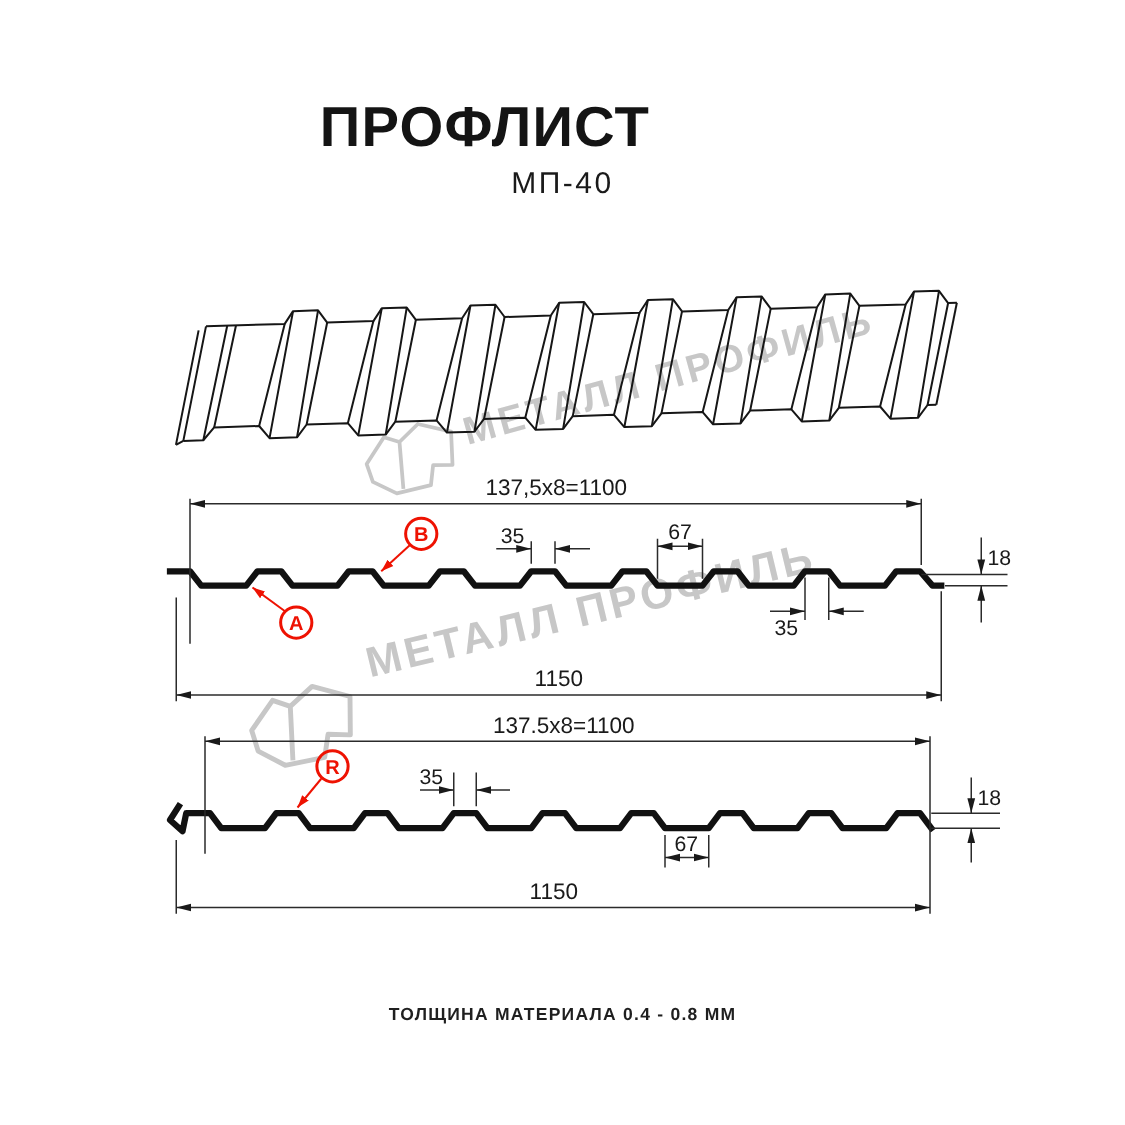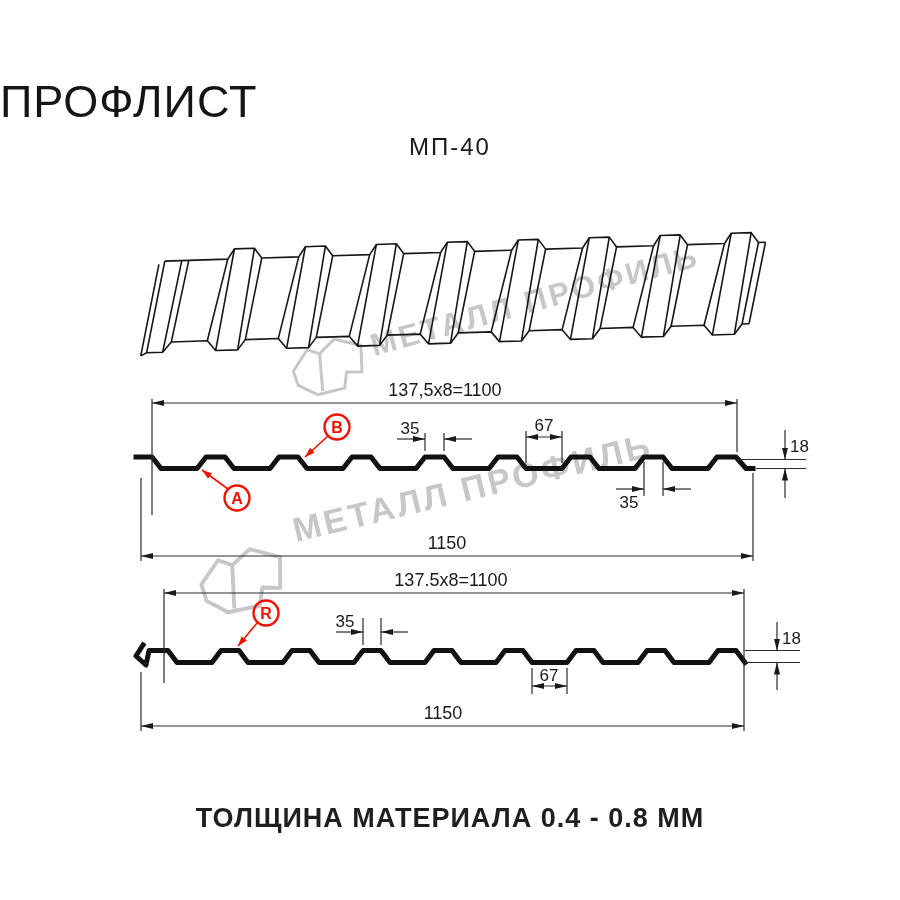--- a/index.html
+++ b/index.html
@@ -1,23 +1,23 @@
 <!DOCTYPE html>
 <html><head>
 <meta charset="utf-8">
 <style>
   html,body{margin:0;padding:0;background:#ffffff;}
   #stage{position:relative;width:900px;height:900px;background:#ffffff;overflow:hidden;
          font-family:"Liberation Sans",sans-serif;}
   .abs{position:absolute;}
-  #title{top:76px;left:0;width:776px;text-align:left;font-size:45px;font-weight:400;
+  #title{top:76px;left:0;width:776px;text-align:center;font-size:45px;font-weight:700;
          letter-spacing:1px;color:#141414;}
   #subtitle{top:133px;left:0;width:900px;text-align:center;font-size:24px;font-weight:500;
             letter-spacing:2px;color:#1a1a1a;}
-  #footer-note{top:803px;left:0;width:900px;text-align:center;font-size:27px;font-weight:600;
+  #footer-note{top:803px;left:0;width:900px;text-align:center;font-size:14px;font-weight:600;
                letter-spacing:1px;color:#1f1f1f;}
   svg text{font-family:"Liberation Sans",sans-serif;}
   .dimtxt{font-size:17px;fill:#1a1a1a;}
   .bigdim{font-size:18px;fill:#1a1a1a;}
   .redtxt{font-size:16px;font-weight:600;}
   .wmtxt{font-size:31px;font-weight:700;letter-spacing:3px;}
 </style>
 </head>
 <body>
 

